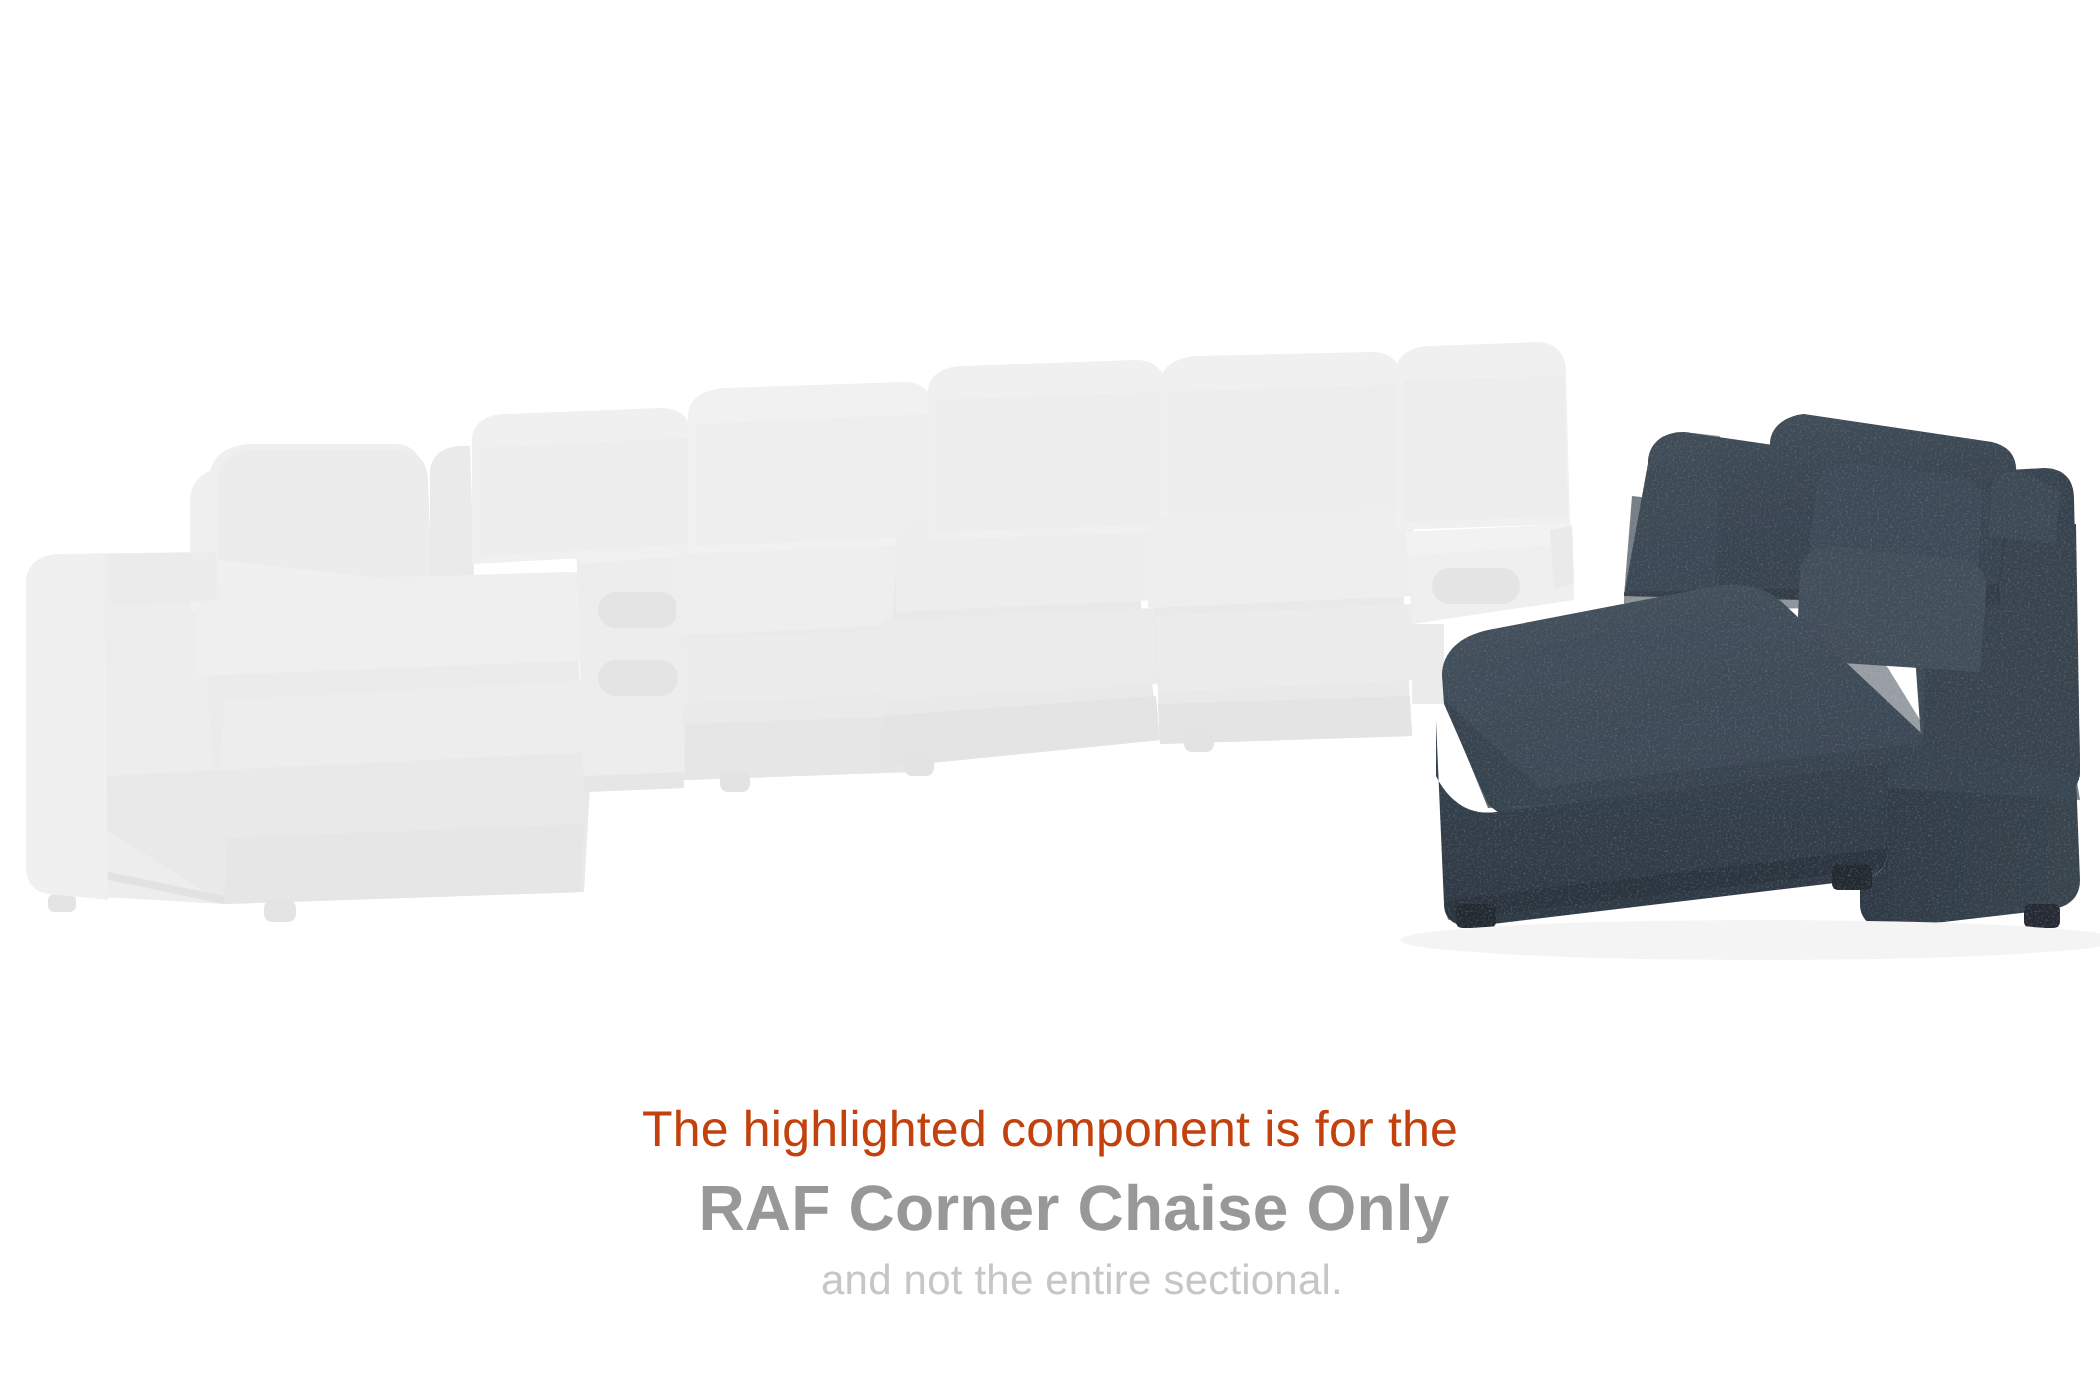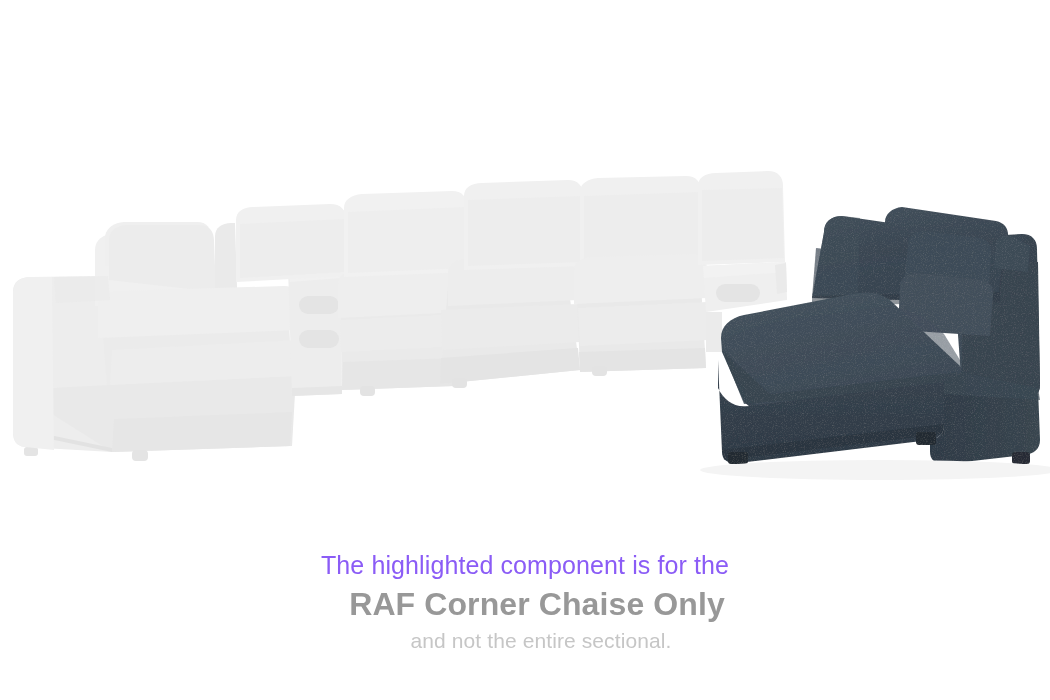--- a/index.html
+++ b/index.html
@@ -33,21 +33,21 @@
   .caption {
     position: absolute;
     left: 0;
     top: 548px;
     width: 1050px;
     text-align: center;
   }
   .cap-line1 {
     font-size: 25px;
     font-weight: normal;
-    color: #8b5cf6;
+    color: #c2410c;
     line-height: 34px;
     letter-spacing: 0.1px;
     white-space: nowrap;
   }
   .cap-line2 {
     font-size: 32px;
     font-weight: bold;
     color: #989898;
     line-height: 44px;
     letter-spacing: 0.1px;

